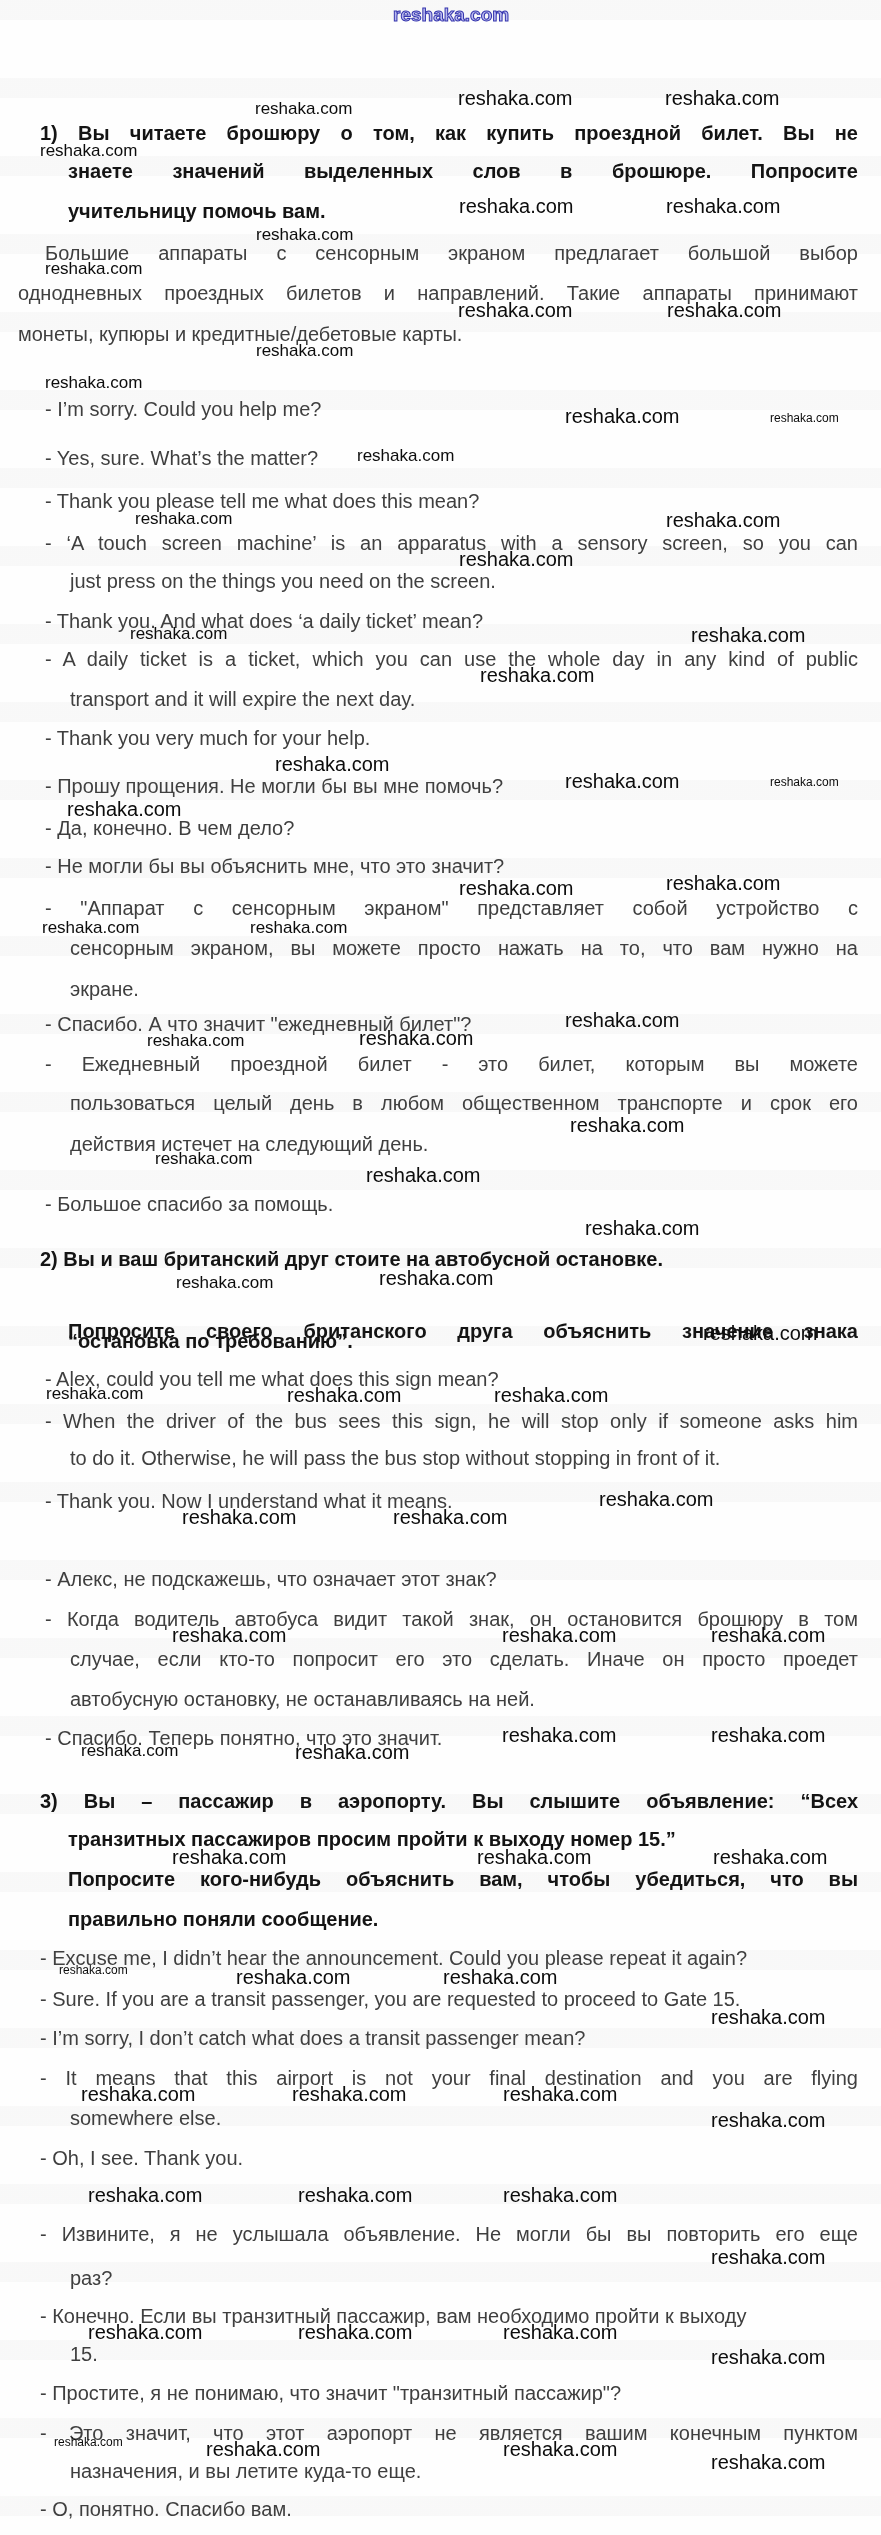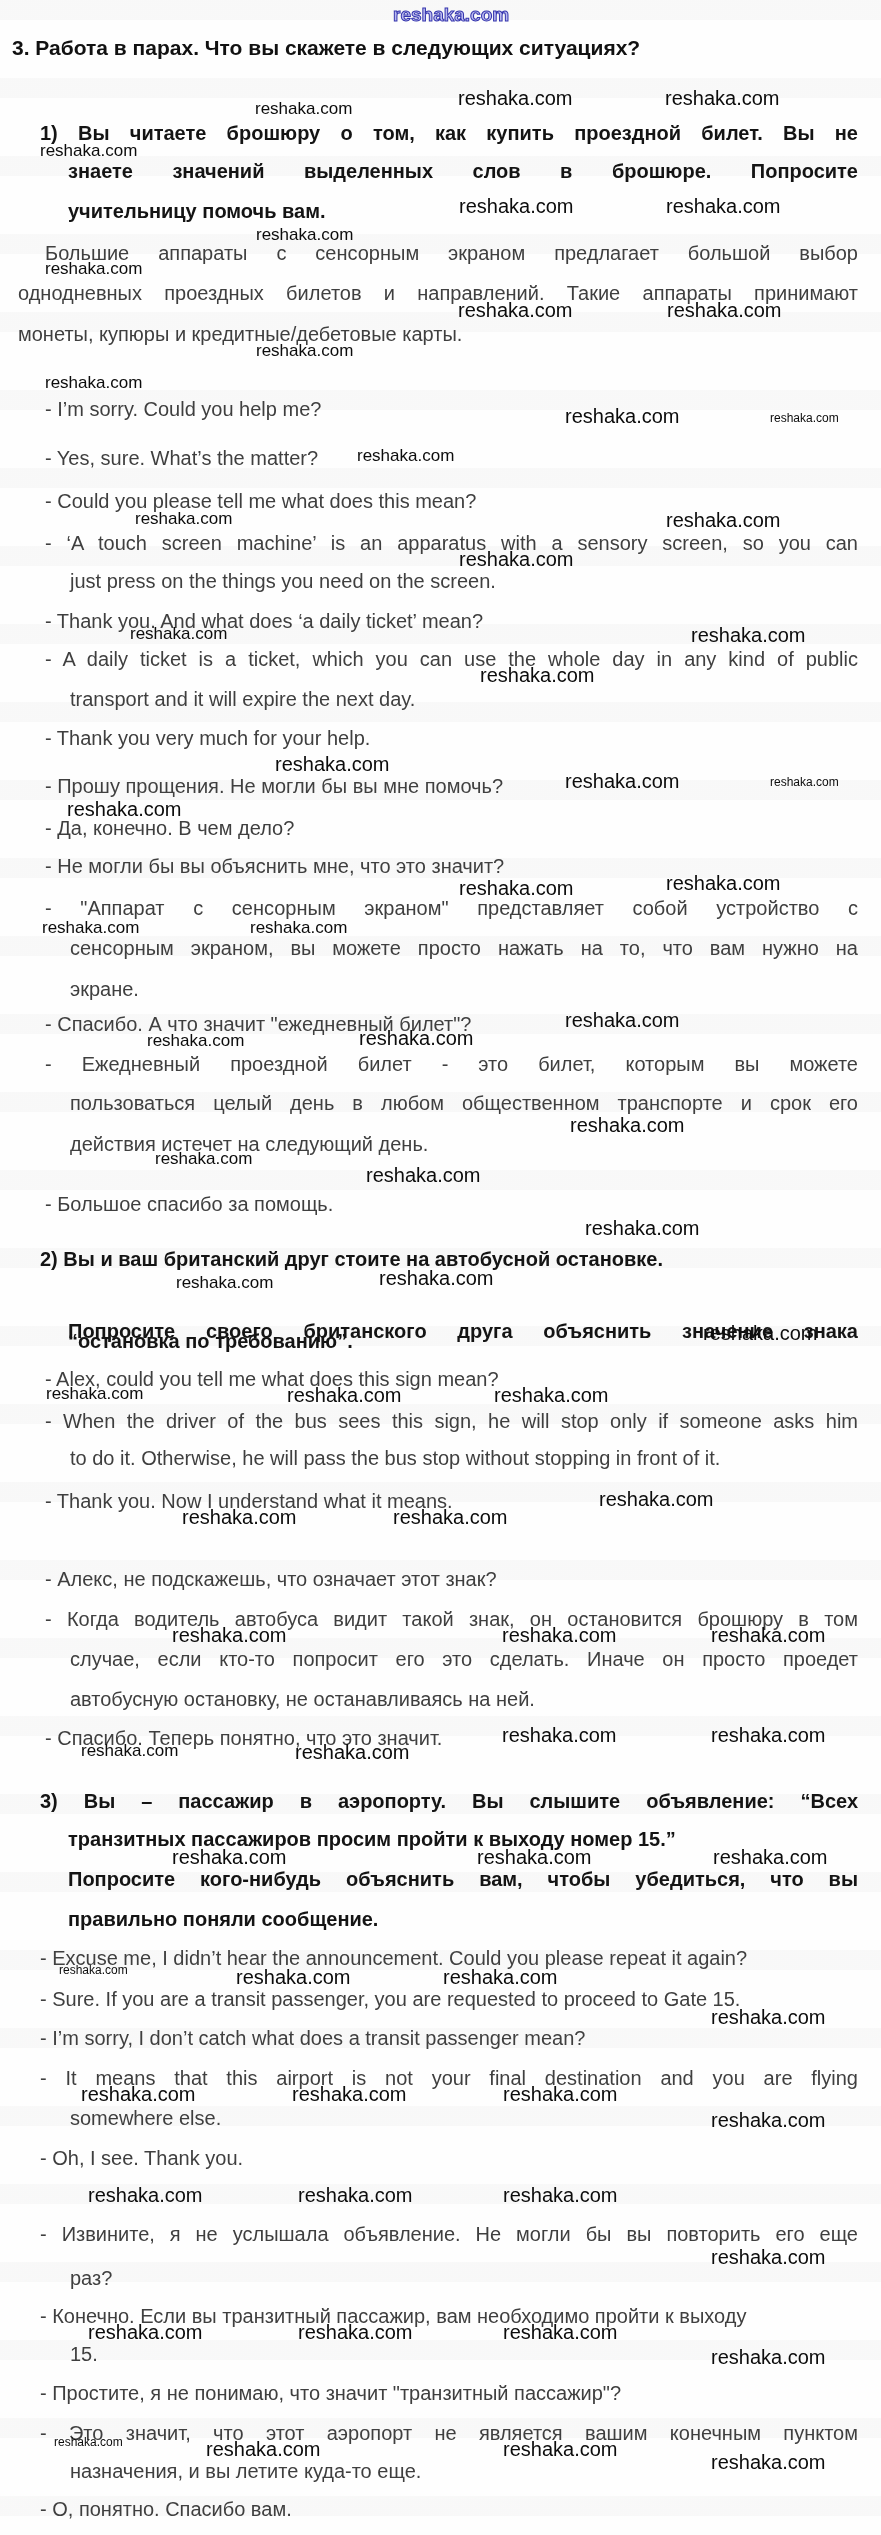--- a/index.html
+++ b/index.html
@@ -60,32 +60,31 @@
     -webkit-text-stroke: 1px #3434ad;
     white-space: nowrap;
   }
 </style>
 </head>
 <body>
 
 <div class="page">
   <div class="wm-top" style="left: 393px; top: 5px;">reshaka.com</div>
 
-  <div class="title-line" style="left: 12px; top: 36px;">3. Работа в парах. Что вы скажете в следующих ситуациях?</div>
 
   <div>
       <div class="line b j" style="top: 122px; left: 40px; width: 818px;">1) Вы читаете брошюру о том, как купить проездной билет. Вы не</div>
       <div class="line b j" style="top: 160px; left: 68px; width: 790px;">знаете значений выделенных слов в брошюре. Попросите</div>
       <div class="line b" style="top: 200px; left: 68px;">учительницу помочь вам.</div>
       <div class="line j" style="top: 242px; left: 45px; width: 813px;">Большие аппараты с сенсорным экраном предлагает большой выбор</div>
       <div class="line j" style="top: 282px; left: 18px; width: 840px;">однодневных проездных билетов и направлений. Такие аппараты принимают</div>
       <div class="line" style="top: 323px; left: 18px;">монеты, купюры и кредитные/дебетовые карты.</div>
       <div class="line" style="top: 398px; left: 45px;">- I’m sorry. Could you help me?</div>
       <div class="line" style="top: 447px; left: 45px;">- Yes, sure. What’s the matter?</div>
-      <div class="line" style="top: 490px; left: 45px;">- Could you please tell me what does this mean?</div>
+      <div class="line" style="top: 490px; left: 45px;">- Thank you please tell me what does this mean?</div>
       <div class="line j" style="top: 532px; left: 45px; width: 813px;">- ‘A touch screen machine’ is an apparatus with a sensory screen, so you can</div>
       <div class="line" style="top: 570px; left: 70px;">just press on the things you need on the screen.</div>
       <div class="line" style="top: 610px; left: 45px;">- Thank you. And what does ‘a daily ticket’ mean?</div>
       <div class="line j" style="top: 648px; left: 45px; width: 813px;">- A daily ticket is a ticket, which you can use the whole day in any kind of public</div>
       <div class="line" style="top: 688px; left: 70px;">transport and it will expire the next day.</div>
       <div class="line" style="top: 727px; left: 45px;">- Thank you very much for your help.</div>
       <div class="line" style="top: 775px; left: 45px;">- Прошу прощения. Не могли бы вы мне помочь?</div>
       <div class="line" style="top: 817px; left: 45px;">- Да, конечно. В чем дело?</div>
       <div class="line" style="top: 855px; left: 45px;">- Не могли бы вы объяснить мне, что это значит?</div>
       <div class="line j" style="top: 897px; left: 45px; width: 813px;">- "Аппарат с сенсорным экраном" представляет собой устройство с</div>

